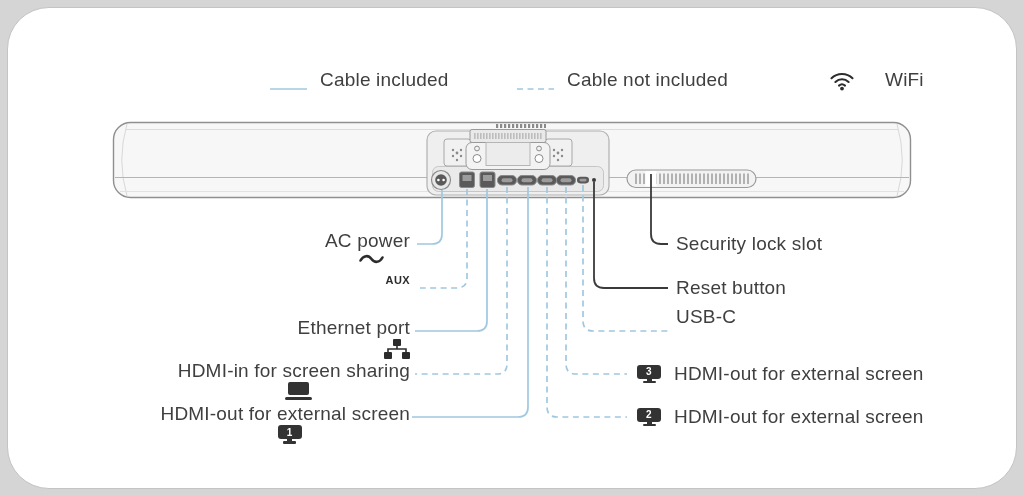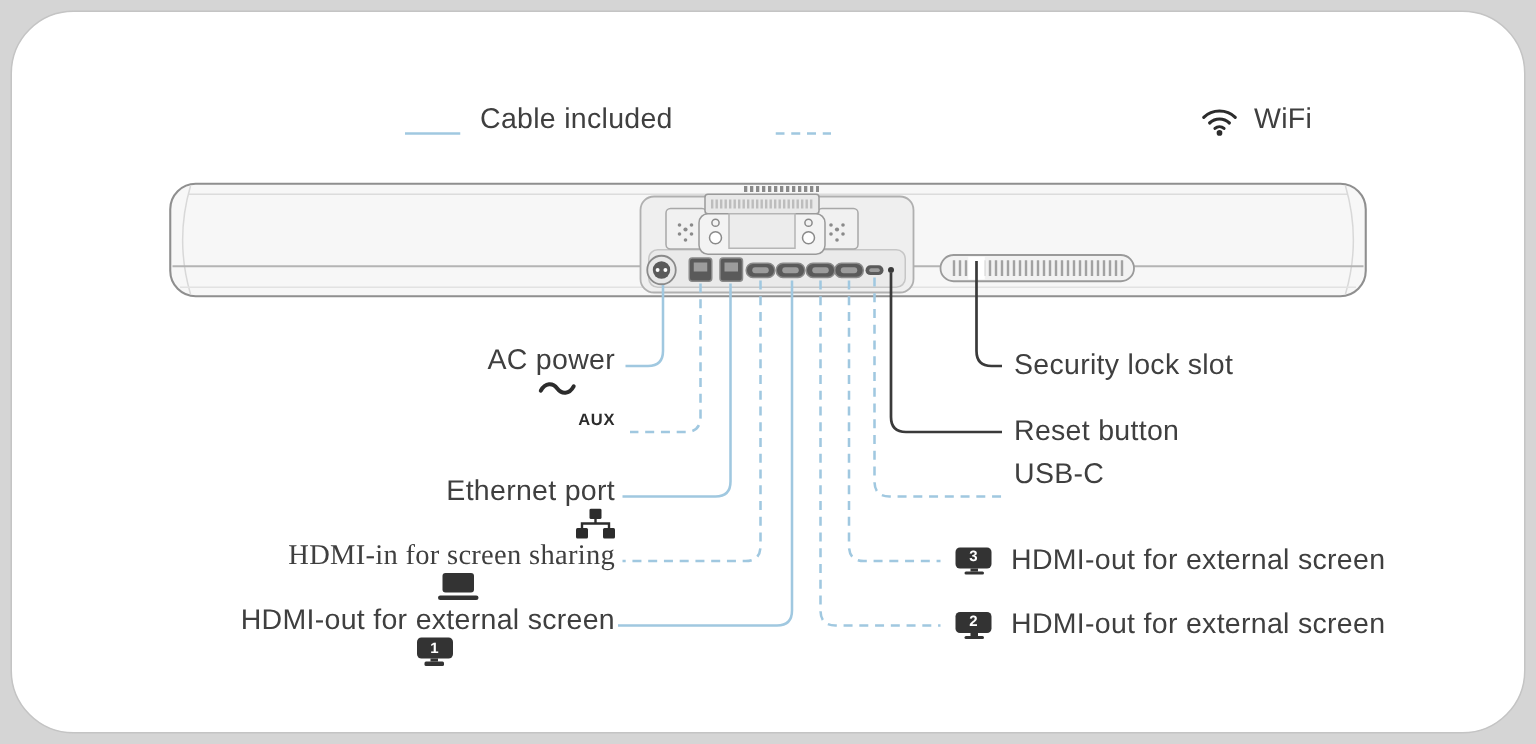--- a/index.html
+++ b/index.html
@@ -165,22 +165,23 @@
       </svg>
   </span>
   <span>Cable included</span>
 </div>
 <div class="legend-item" style="left:517px;">
   <span class="swatch">
     <svg width="37" height="4" viewBox="0 0 37 4">
         <path d="M0,2 H37" class="cable-dashed"></path>
       </svg>
   </span>
-</div>
-<div class="legend-item" style="left:800px;">
+  <span>Cable not included</span>
+</div>
+<div class="legend-item" style="left:829px;gap:20px;">
   <span class="icon-slot">
     <svg width="26" height="20" viewBox="0 0 26 20">
       <path class="glyph" stroke-width="2.1" d="M2.5,7.2 C8.2,1.6 17.8,1.6 23.5,7.2"></path>
       <path class="glyph" stroke-width="2.1" d="M6.4,11 C10.2,7.4 15.8,7.4 19.6,11"></path>
       <path class="glyph" stroke-width="2.1" d="M10,14.6 C11.7,13.1 14.3,13.1 16,14.6"></path>
       <circle cx="13" cy="17.6" r="1.9" fill="#2c2c2c"></circle>
     </svg>
   </span>
   <span>WiFi</span>
 </div>
@@ -200,21 +201,21 @@
   <span>Ethernet port</span>
   <span class="icon-slot">
     <svg width="26" height="21" viewBox="0 0 26 21">
       <rect x="9" y="0" width="8" height="7" rx="1" fill="#2c2c2c"></rect>
       <path d="M13,7 V10 M4,13 V10 H22 V13" stroke="#2c2c2c" stroke-width="1.6" fill="none"></path>
       <rect x="0" y="13" width="8" height="7" rx="1" fill="#2c2c2c"></rect>
       <rect x="18" y="13" width="8" height="7" rx="1" fill="#2c2c2c"></rect>
     </svg>
   </span>
 </div>
-<div class="row left" style="top:360px;font-family:Liberation Serif, serif;">
+<div class="row left" style="top:360px;">
   <span>HDMI-in for screen sharing</span>
   <span class="icon-slot laptop-icon">
     <span class="lscreen"></span>
       <span class="lbase"></span>
   </span>
 </div>
 <div class="row left" style="top:403px;">
   <span>HDMI-out for external screen</span>
   <span class="icon-slot monitor-icon">
     <span class="mscreen">1</span>

